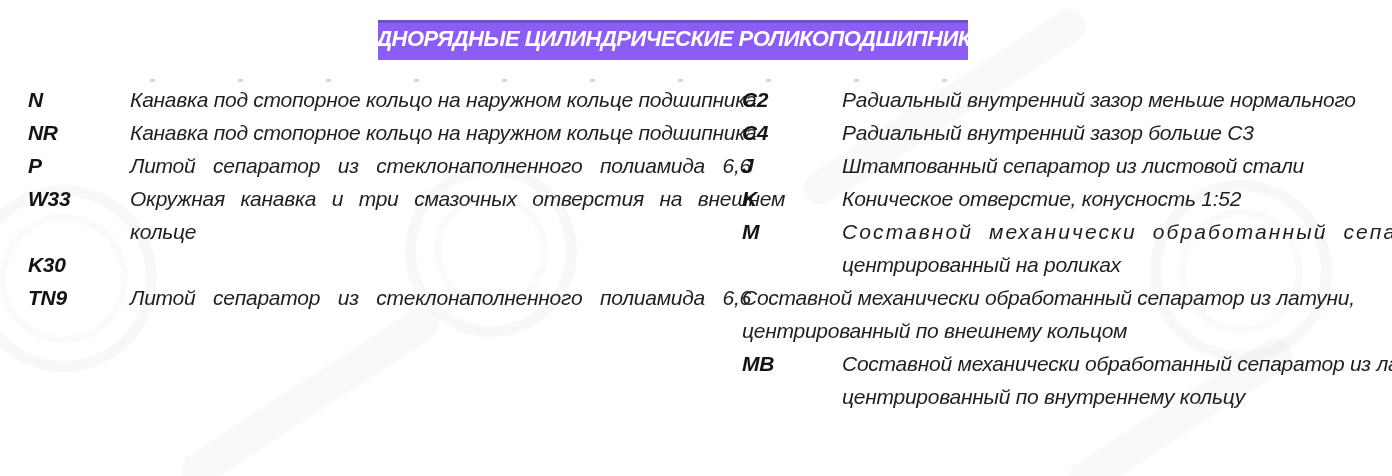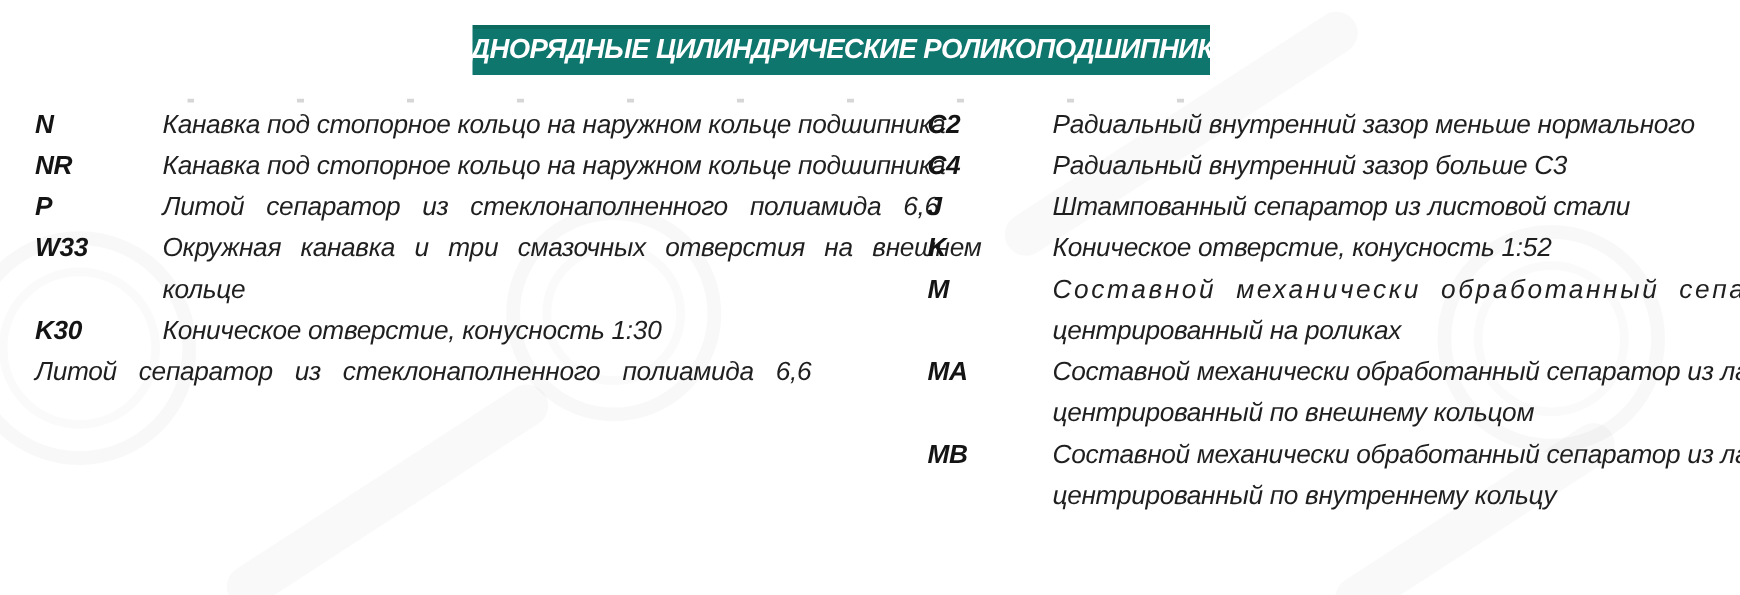--- a/index.html
+++ b/index.html
@@ -41,21 +41,21 @@
     background: repeating-linear-gradient(90deg,
       rgba(90,90,90,0.55) 0 5px, transparent 5px 88px);
     opacity: 0.45;
   }
 
   
   .banner {
     position: absolute;
     left: 378px; top: 20px;
     width: 590px; height: 40px;
-    background: #0f766e;
+    background: #8b5cf6;
     box-shadow: inset 0 3px 0 rgba(0,60,35,0.22);
     display: flex; align-items: center; justify-content: center;
   }
   .banner-title {
     color: #ffffff;
     font-size: 22px;
     font-weight: bold;
     font-style: italic;
     letter-spacing: -0.5px;
     white-space: nowrap;
@@ -135,26 +135,24 @@
     <div class="row">
       <div class="code">W33</div>
       <div class="desc">
         <div class="line sp-med">Окружная канавка и три смазочных отверстия на внешнем</div>
         <div class="line">кольце</div>
       </div>
     </div>
 
     <div class="row">
       <div class="code">K30</div>
-      <div class="desc">
-        <div class="line">Коническое отверстие, конусность 1:30</div>
-      </div>
-    </div>
-
-    <div class="row">
+    </div>
+
+    <div class="row">
+      <div class="code">TN9</div>
       <div class="desc">
         <div class="line sp-wide">Литой сепаратор из стеклонаполненного полиамида 6,6</div>
       </div>
     </div>
 
   </div>
 
   <div class="col col-right">
 
     <div class="row">
@@ -188,21 +186,20 @@
 
     <div class="row">
       <div class="code">M</div>
       <div class="desc">
         <div class="line sp-track">Составной механически обработанный сепаратор,</div>
         <div class="line">центрированный на роликах</div>
       </div>
     </div>
 
     <div class="row">
-      <div class="code">MA</div>
       <div class="desc">
         <div class="line">Составной механически обработанный сепаратор из латуни,</div>
         <div class="line">центрированный по внешнему кольцом</div>
       </div>
     </div>
 
     <div class="row">
       <div class="code">MB</div>
       <div class="desc">
         <div class="line">Составной механически обработанный сепаратор из латуни,</div>

